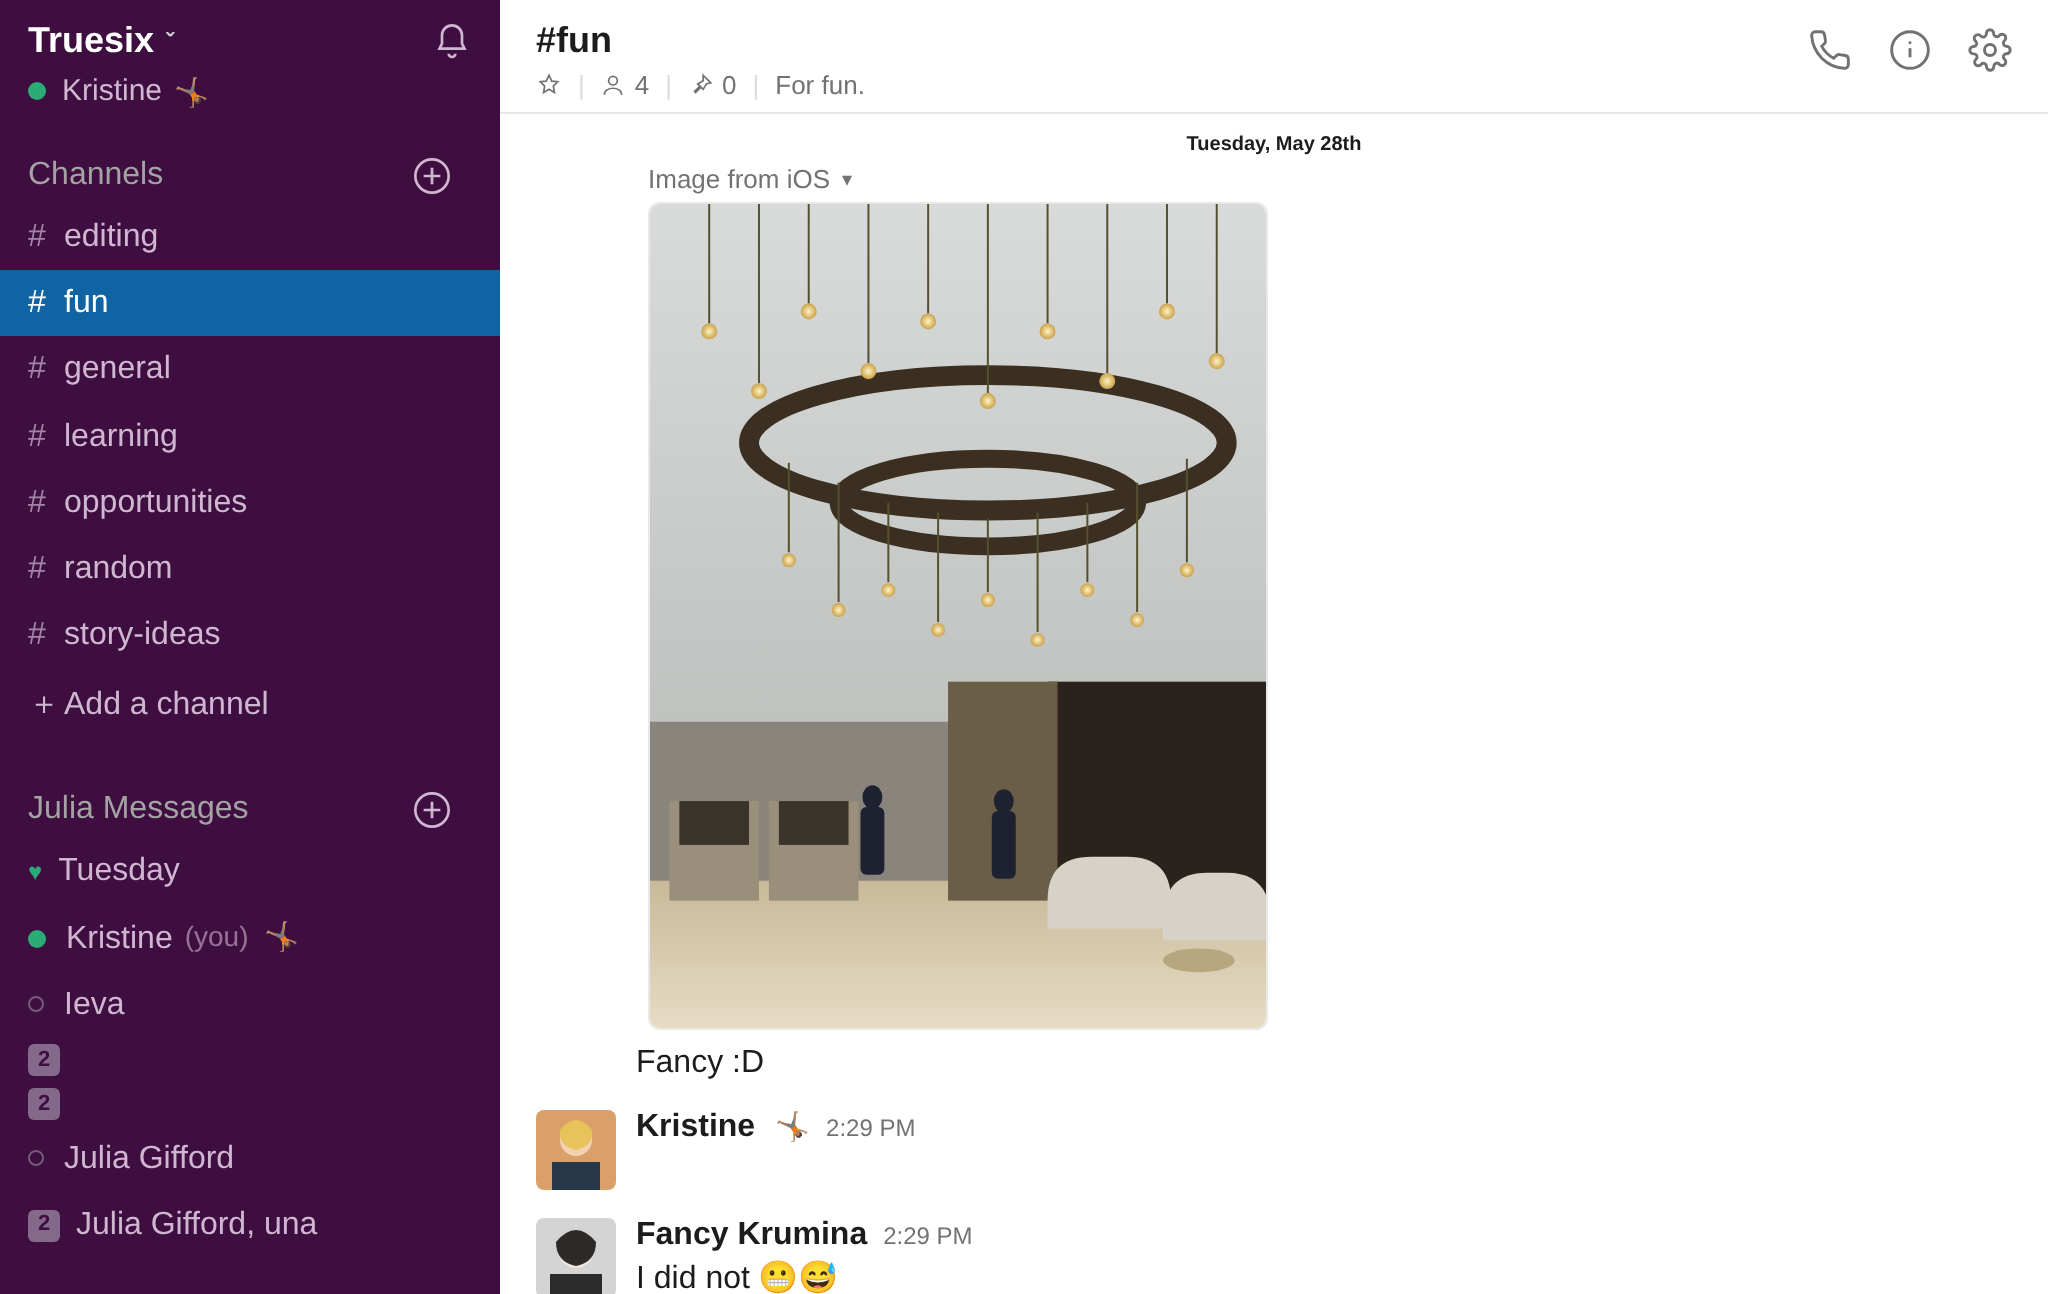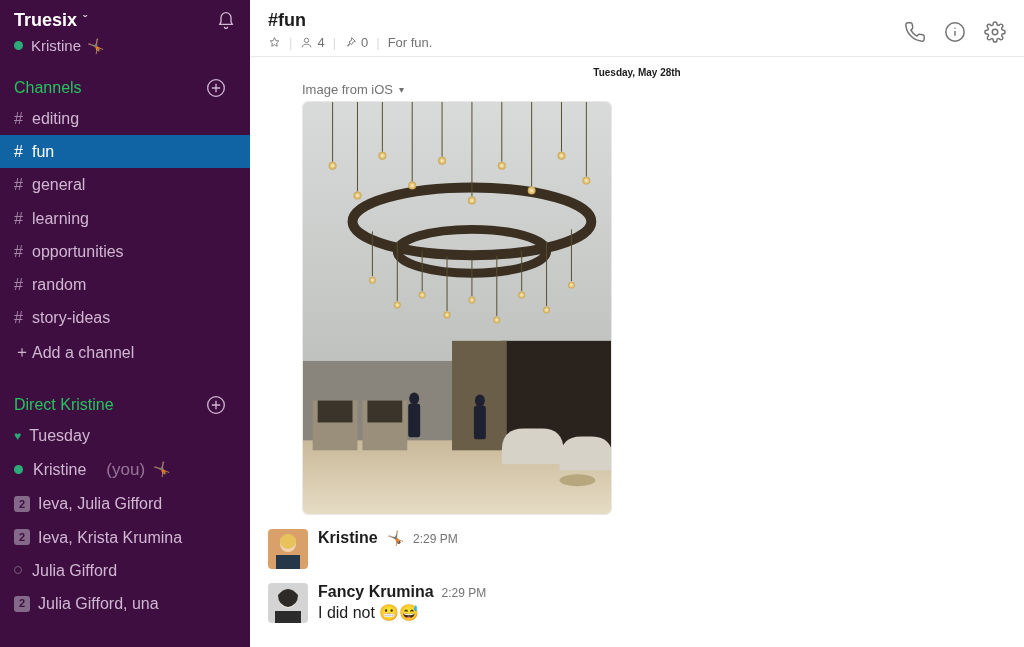--- a/index.html
+++ b/index.html
@@ -19,60 +19,60 @@
     padding: 10px 14px 6px 14px; color: #fff;
   }
   .workspace-name { font-weight: 900; font-size: 18px; display: flex; align-items: center; color:#fff;}
   .workspace-name .chev { margin-left: 6px; font-size: 12px; opacity:.8;}
   .bell { width: 20px; height: 20px; stroke:#cfb7d2; fill:none; stroke-width:1.6;}
   .user-row { display:flex; align-items:center; padding: 0 14px 14px 14px; font-size:15px;}
   .presence-dot { width:9px;height:9px;border-radius:50%; background:#2bac76; margin-right:8px;}
   .user-row .emoji { margin-left:6px; font-size:14px;}
   .section-head {
     display:flex; align-items:center; justify-content:space-between;
-    padding: 10px 24px 4px 14px; font-size:16px; color:#22c55e;
+    padding: 10px 24px 4px 14px; font-size:16px; color:#a3a3a3;
   }
   .section-head .plus-circle { width:20px;height:20px; stroke:#cfb7d2; fill:none; stroke-width:1.6;}
   .ch-list { list-style:none; }
   .ch-item {
     display:flex; align-items:center; padding: 3px 14px; font-size:16px;
     color:#cfb7d2; cursor:pointer; line-height:1.7;
   }
   .ch-item .hash { width:18px; display:inline-block; opacity:.7; font-weight:400;}
   .ch-item.active { background:#1164a3; color:#fff;}
   .ch-item.active .hash { color:#fff; opacity:1;}
   .add-channel { display:flex; align-items:center; padding:8px 14px; color:#cfb7d2; font-size:16px;}
   .add-channel .plus { width:18px; display:inline-block; font-weight:300;}
   .dm-list { list-style:none; }
   .dm-item { display:flex; align-items:center; padding:3px 14px; font-size:16px; color:#cfb7d2; cursor:pointer; line-height:1.7;}
   .dm-presence { width:9px;height:9px;border-radius:50%; margin-right:10px; flex:0 0 auto;}
   .dm-presence.online { background:#2bac76;}
   .dm-presence.offline { border:1.5px solid #765b78; background:transparent; width:8px;height:8px;}
   .dm-presence.heart { width:auto;height:auto; margin-right:8px; color:#2bac76; font-size:12px;}
   .dm-badge { width:16px;height:16px; background:#85698a; color:#3f0e40; font-size:11px; font-weight:700; border-radius:3px; display:flex;align-items:center;justify-content:center; margin-right:8px;}
-  .dm-item .you { opacity:.6; margin-left:20px; font-size:17px;}
+  .dm-item .you { opacity:.6; margin-left:6px; font-size:14px;}
   .dm-item .emoji { margin-left:8px; font-size:14px;}
 
   
   .main { flex:1; display:flex; flex-direction:column; background:#fff; height:100%; position:relative;}
   .channel-header {
-    padding: 10px 18px 6px 18px; border-bottom:1px solid #e8e8e8; display:flex; align-items:center;
+    padding: 10px 18px 6px 18px; border-bottom:1px solid #e8e8e8; display:flex; align-items:flex-start;
     justify-content:space-between;
   }
   .channel-header-left {}
   .channel-title { font-weight:900; font-size:18px; color:#1d1c1d;}
   .channel-meta { display:flex; align-items:center; color:#717274; font-size:13px; margin-top:4px; gap:8px;}
   .channel-meta .sep { color:#ddd;}
   .meta-item { display:flex; align-items:center; gap:4px;}
   .meta-icon { width:13px;height:13px; stroke:#717274; fill:none; stroke-width:1.6;}
   .header-actions { display:flex; align-items:center; gap:18px; padding-top:4px;}
   .header-icon { width:22px;height:22px; stroke:#717274; fill:none; stroke-width:1.6; cursor:pointer;}
   .messages { flex:1; overflow:hidden; position:relative; padding: 0 18px;}
   .date-divider { text-align:center; font-weight:700; font-size:10px; color:#1d1c1d; padding:10px 0 4px;}
-  .attachment-block { margin-left:34px; }
+  .attachment-block { margin-left:56px; }
   .attachment-label { display:flex; align-items:center; color:#717274; font-size:13px; gap:6px; margin-bottom:4px;}
   .attachment-label .chev { font-size:10px;}
   .attachment-image {
     width:310px; height:414px; border-radius:6px; overflow:hidden; position:relative;
     border:1px solid #e8e8e8; cursor:pointer;
   }
   .lobby-svg { width:100%; height:100%; display:block;}
   .caption { margin-left:50px; margin-top:8px; font-size:16px; color:#1d1c1d;}
   .msg { display:flex; gap:10px; margin-top:14px;}
   .avatar { width:40px;height:40px; border-radius:4px; flex:0 0 auto; overflow:hidden;}
@@ -141,44 +141,46 @@
         <span class="hash">#</span>
         <span>story-ideas</span>
       </li>
     </ul>
   <div class="add-channel">
     <span class="plus">＋</span>
     <span>Add a channel</span>
   </div>
 
   <div class="section-head" style="margin-top:14px;">
-    <span>Direct Kristine</span>
+    <span>Julia Messages</span>
     <svg class="plus-circle" viewBox="0 0 24 24">
       <circle cx="12" cy="12" r="10"></circle>
         <path d="M12 7v10M7 12h10"></path>
     </svg>
   </div>
   <ul class="dm-list" id="dm-list">
       <li class="dm-item">
         <span class="dm-presence heart">♥</span>
         <span>Tuesday</span>
       </li>
       <li class="dm-item">
         <span class="dm-presence online"></span>
         <span>Kristine</span>
         <span class="you">(you)</span>
         <span class="emoji">🤸🏽</span>
       </li>
       <li class="dm-item">
+        <span class="dm-presence offline"></span>
+        <span>Ieva</span>
+      </li>
+      <li class="dm-item">
         <span class="dm-badge">2</span>
-        <span>Ieva, Julia Gifford</span>
       </li>
       <li class="dm-item">
         <span class="dm-badge">2</span>
-        <span>Ieva, Krista Krumina</span>
       </li>
       <li class="dm-item">
         <span class="dm-presence offline"></span>
         <span>Julia Gifford</span>
       </li>
       <li class="dm-item">
         <span class="dm-badge">2</span>
         <span>Julia Gifford, una</span>
       </li>
     </ul>
@@ -323,20 +325,21 @@
 
           <g fill="#d7d2c7">
             <path d="M200 350 q0 -22 22 -22 h18 q22 0 22 22 v14 h-62z"></path>
             <path d="M258 360 q0 -24 22 -24 h10 q22 0 22 24 v10 h-54z"></path>
           </g>
 
           <ellipse cx="276" cy="380" rx="18" ry="6" fill="#b7a77f"></ellipse>
         </svg>
       </div>
     </div>
+    <div class="caption">Fancy :D</div>
 
     <div class="msg">
       <div class="avatar">
         <svg viewBox="0 0 40 40">
             <rect width="40" height="40" fill="#d9a06a"></rect>
             <circle cx="20" cy="15" r="8" fill="#f2d2b0"></circle>
             <path d="M12 10 q8 -10 16 0 q1 8 -8 10 q-9 -2 -8 -10" fill="#e8c35c"></path>
             <rect x="8" y="26" width="24" height="14" fill="#26374a"></rect>
           </svg>
       </div>

